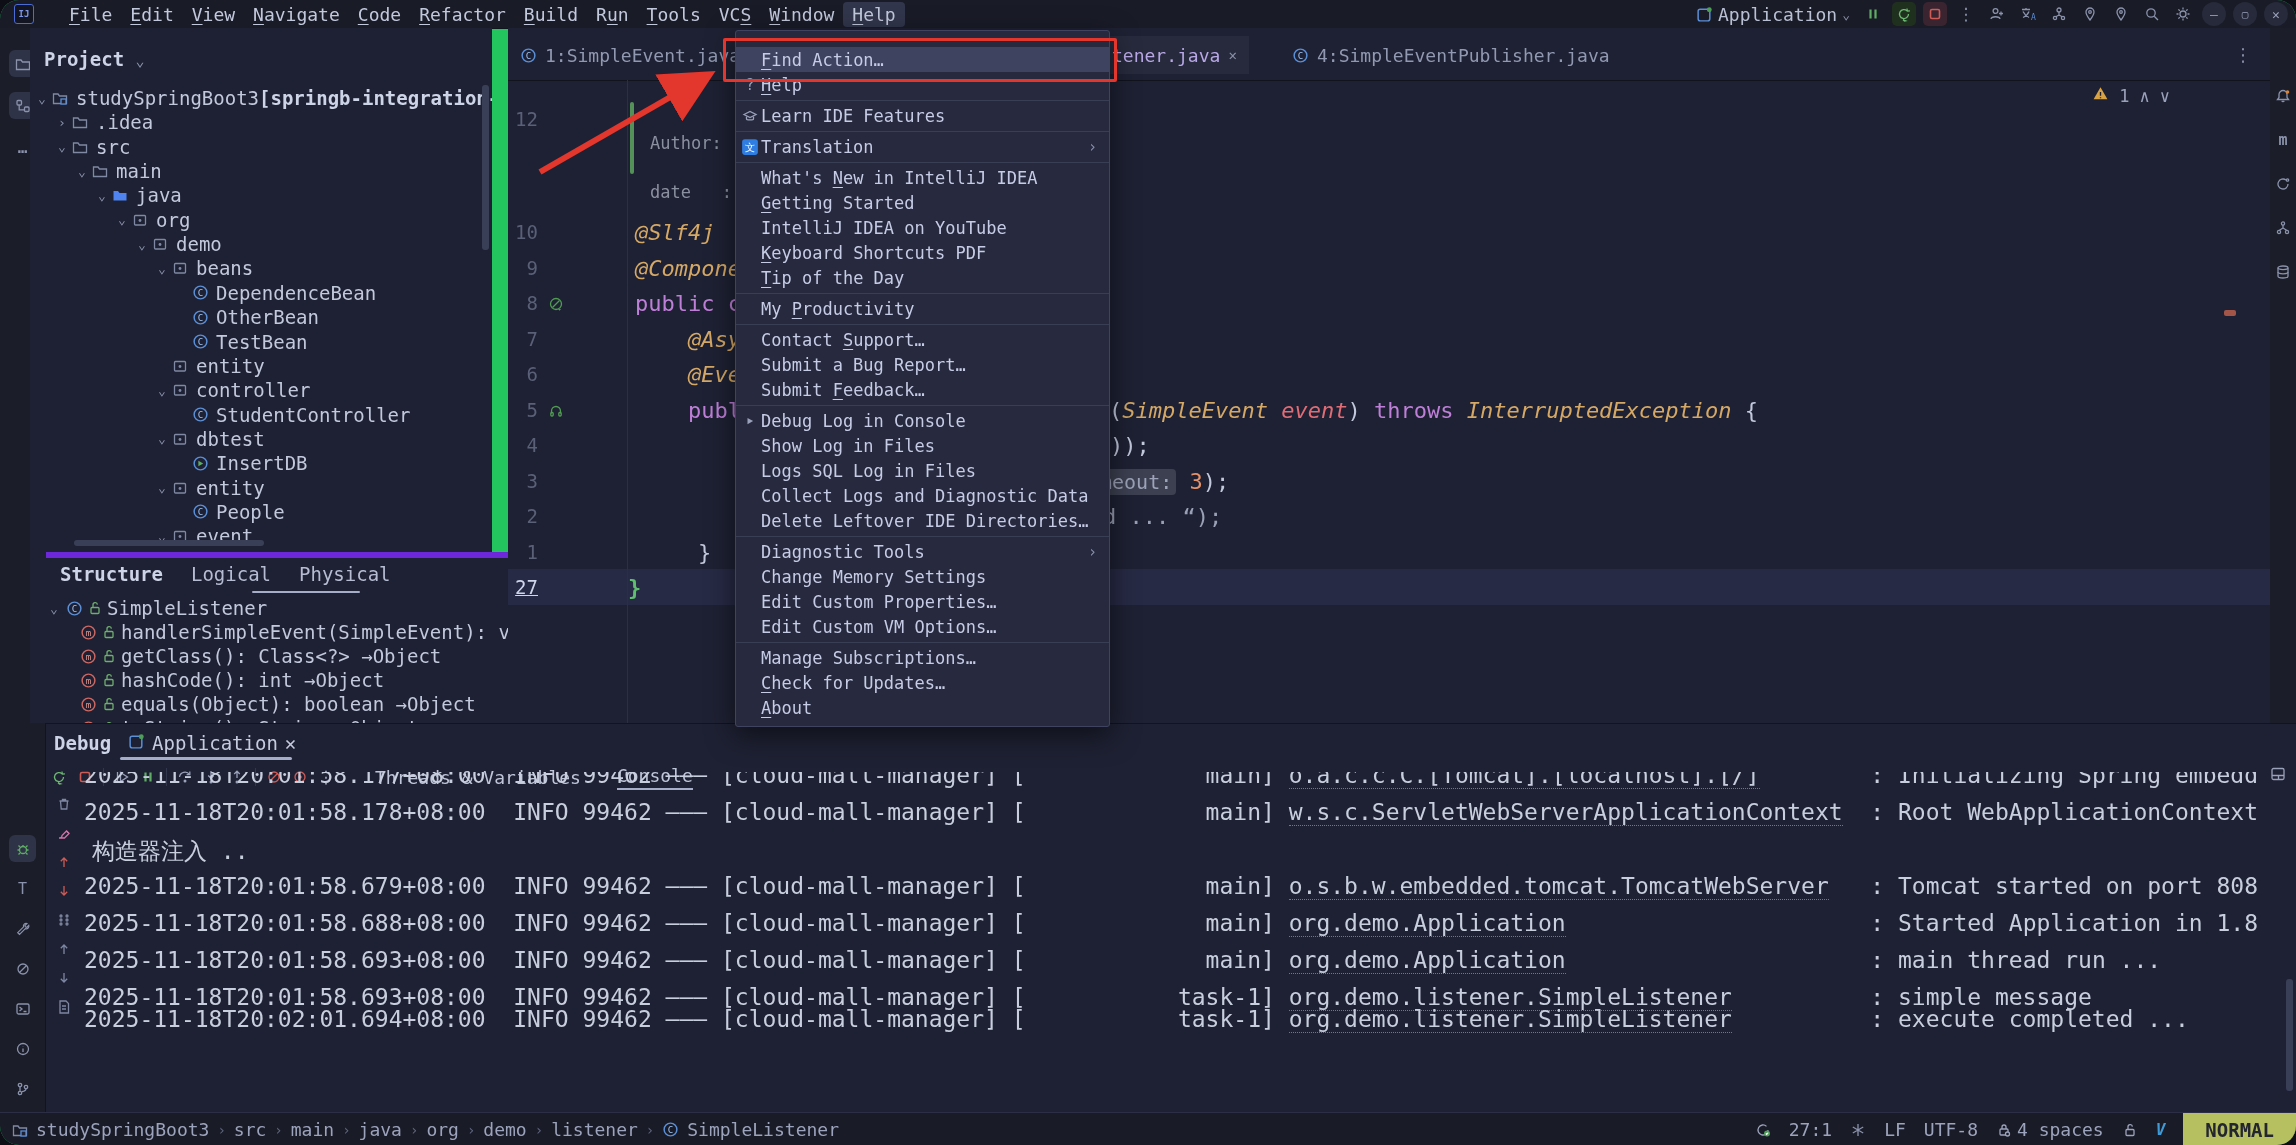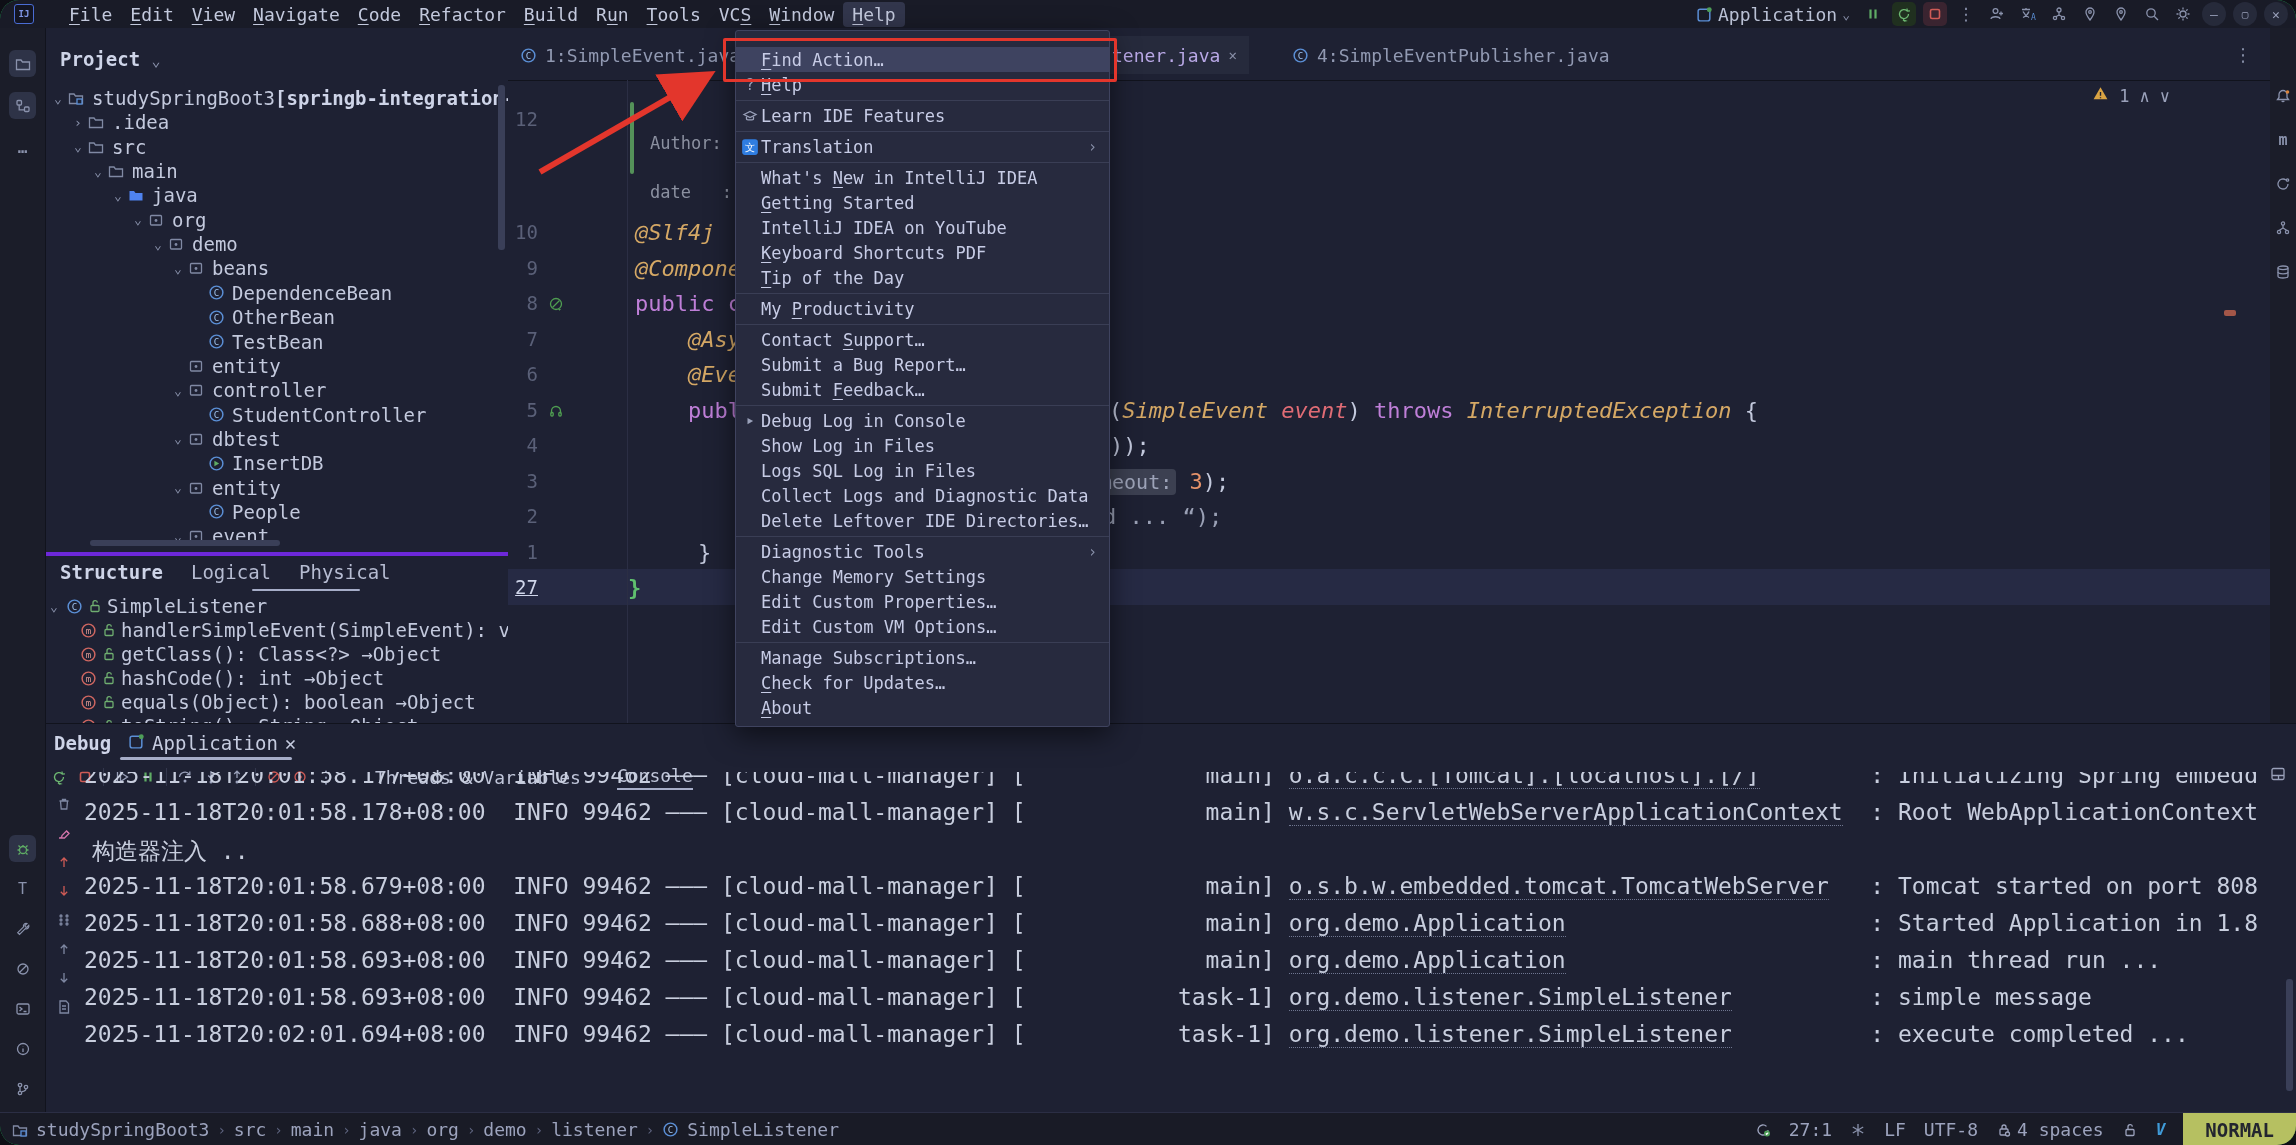--- a/index.html
+++ b/index.html
@@ -19,30 +19,30 @@
   .btn-grn{background:#20301f;border-radius:5px;}
   .btn-red{background:#3a2430;border-radius:5px;}
   .winbtn{width:24px;height:24px;border-radius:50%;background:#262a3a;display:flex;align-items:center;justify-content:center;color:#9aa1ba;font-size:13px;}
   
   .stripe-l{position:absolute;left:0;top:28px;width:45px;height:1084px;background:#1b1d29;border-right:1px solid #11131d;}
   .stripe-r{position:absolute;right:0;top:28px;width:26px;height:1084px;background:#1b1d29;border-left:1px solid #11131d;}
   .tool-ic{position:absolute;left:9px;width:27px;height:27px;border-radius:6px;display:flex;align-items:center;justify-content:center;color:#8a92ac;}
   .tool-ic.on{background:#2e3347;}
   .rs-ic{position:absolute;left:3px;width:20px;height:20px;display:flex;align-items:center;justify-content:center;color:#8a92ac;}
   
-  .project{position:absolute;left:46px;top:28px;width:462px;height:695px;background:#1e2133;overflow:hidden;}
+  .project{position:absolute;left:30px;top:28px;width:462px;height:695px;background:#1e2133;overflow:hidden;}
   .pj-head{position:absolute;left:14px;top:20px;font-size:19px;font-weight:bold;color:#ced4e8;}
   .pj-head .chev{font-weight:normal;color:#8a92ac;font-size:15px;}
   .trow{position:absolute;left:0;width:100%;height:24px;display:flex;align-items:center;font-size:19px;white-space:nowrap;}
   .trow .chv{width:16px;color:#8a92ac;font-size:13px;text-align:center;flex:none;}
   .trow .ic{width:20px;height:18px;flex:none;margin-right:6px;display:flex;align-items:center;justify-content:center;}
   .trow .b{font-weight:bold;color:#ced4e8;}
   .sb-v{position:absolute;background:#3a3f58;border-radius:3px;}
   
-  .structure{position:absolute;left:46px;top:552px;width:462px;height:171px;background:#1e2133;border-top:4px solid #6d28d9;overflow:hidden;}
+  .structure{position:absolute;left:46px;top:552px;width:462px;height:171px;background:#1e2133;border-top:6px solid #6d28d9;overflow:hidden;}
   .st-tabs{position:absolute;top:5px;left:14px;font-size:19px;color:#c3c9dd;display:flex;gap:28px;}
   .st-title{font-weight:bold;color:#ced4e8;}
   .st-tab{color:#b6bcd2;}
   .st-underline{position:absolute;left:206px;top:33px;width:108px;height:2px;background:#a6adc8;border-radius:2px;}
   .srow{position:absolute;height:24px;display:flex;align-items:center;font-size:19px;white-space:nowrap;}
   
   .editor{position:absolute;left:508px;top:28px;width:1762px;height:695px;background:#1e2133;overflow:hidden;}
   .tabbar{position:absolute;left:0;top:0;width:100%;height:52px;border-bottom:1px solid #11131d;}
   .etab{position:absolute;top:8px;height:38px;display:flex;align-items:center;gap:8px;font-size:18px;color:#9199b2;padding:0 12px;}
   .etab.sel{background:#262a3c;color:#b9a8e6;border-radius:0;}
@@ -1055,21 +1055,21 @@
         </div>
       </div>
     <div class="console" id="console">
         <div class="crow" style="top: -10px;"><span>2025-11-18T20:01:58.177+08:00  INFO 99462 ——— [cloud-mall-manager] [             main] </span><span class="lg">o.a.c.c.C.[Tomcat].[localhost].[/]</span><span>        : </span><span>Initializing Spring embedd</span></div>
         <div class="crow" style="top: 27px;"><span>2025-11-18T20:01:58.178+08:00  INFO 99462 ——— [cloud-mall-manager] [             main] </span><span class="lg">w.s.c.ServletWebServerApplicationContext</span><span>  : </span><span>Root WebApplicationContext</span></div>
         <div class="crow" style="top: 64px; left: 8px;">构造器注入 ..</div>
         <div class="crow" style="top: 101px;"><span>2025-11-18T20:01:58.679+08:00  INFO 99462 ——— [cloud-mall-manager] [             main] </span><span class="lg">o.s.b.w.embedded.tomcat.TomcatWebServer</span><span>   : </span><span>Tomcat started on port 808</span></div>
         <div class="crow" style="top: 138px;"><span>2025-11-18T20:01:58.688+08:00  INFO 99462 ——— [cloud-mall-manager] [             main] </span><span class="lg">org.demo.Application</span><span>                      : </span><span>Started Application in 1.8</span></div>
         <div class="crow" style="top: 175px;"><span>2025-11-18T20:01:58.693+08:00  INFO 99462 ——— [cloud-mall-manager] [             main] </span><span class="lg">org.demo.Application</span><span>                      : </span><span>main thread run ...</span></div>
         <div class="crow" style="top: 212px;"><span>2025-11-18T20:01:58.693+08:00  INFO 99462 ——— [cloud-mall-manager] [           task-1] </span><span class="lg">org.demo.listener.SimpleListener</span><span>          : </span><span>simple message</span></div>
-        <div class="crow" style="top: 249px; text-align: right;"><span>2025-11-18T20:02:01.694+08:00  INFO 99462 ——— [cloud-mall-manager] [           task-1] </span><span class="lg">org.demo.listener.SimpleListener</span><span>          : </span><span>execute completed ...</span></div>
+        <div class="crow" style="top: 234px; text-align: right;"><span>2025-11-18T20:02:01.694+08:00  INFO 99462 ——— [cloud-mall-manager] [           task-1] </span><span class="lg">org.demo.listener.SimpleListener</span><span>          : </span><span>execute completed ...</span></div>
       </div>
     <div class="con-sb"></div>
   </div>
 
   <div class="status">
     <div class="crumbs" id="crumbs">
         <span style="display: inline-flex; align-items: center; justify-content: center; color: rgb(128, 137, 164);">
           <svg class="i" width="16" height="16" viewBox="0 0 16 16" fill="none" stroke="currentColor" stroke-width="1.3">
             <path d="M1.5 4h4.5l1.5 2h7v7.5H1.5z"></path>
             <rect x="9" y="9" width="5" height="5" fill="#1e2133" stroke="#5b8fd6"></rect>

